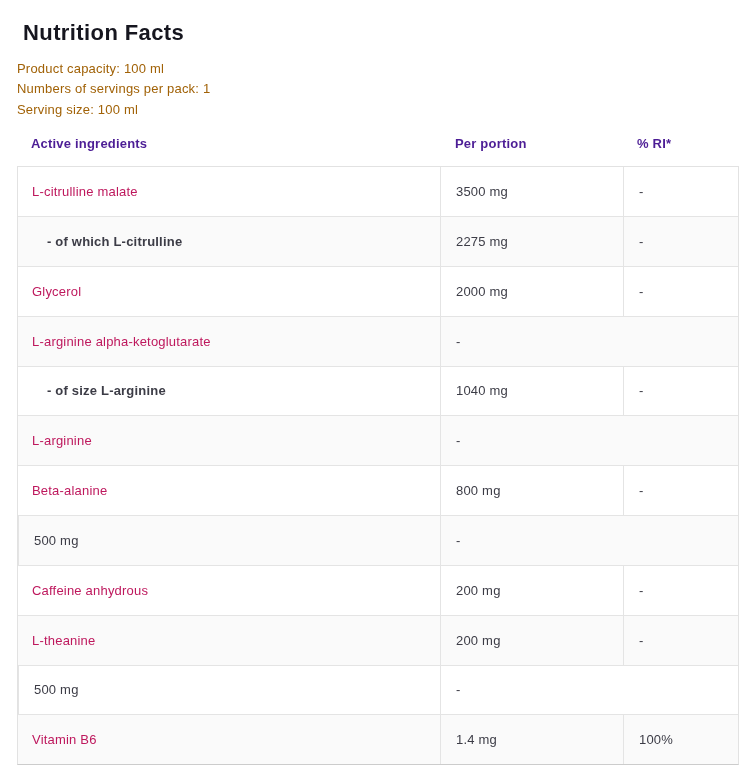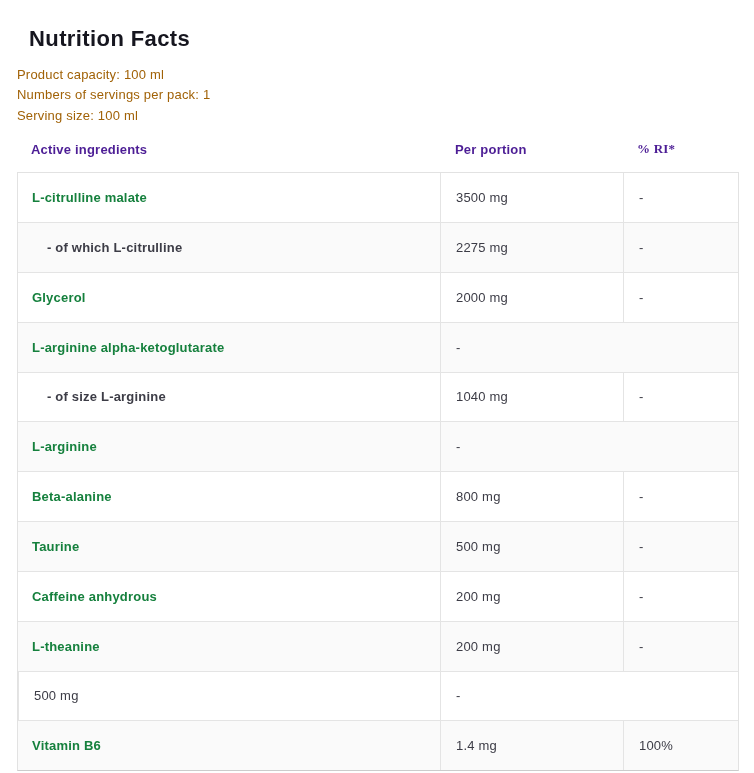--- a/index.html
+++ b/index.html
@@ -10,21 +10,21 @@
     color: #2b2b35;
   }
   .page {
     position: relative;
     width: 754px;
     height: 773px;
     background: #ffffff;
     overflow: hidden;
   }
   .title {
-    margin: 12px;
+    margin: 6px;
     padding: 13px 0 0 17px;
     font-size: 22px;
     line-height: 27px;
     font-weight: 700;
     letter-spacing: 0.4px;
     color: #16161f;
   }
   .info {
     margin-top: 13px;
     padding-left: 17px;
@@ -42,21 +42,21 @@
     align-items: center;
   }
   .th {
     font-size: 13px;
     font-weight: 700;
     letter-spacing: 0.2px;
     color: #4c1d95;
   }
   .th.c1 { padding-left: 14px; }
   .th.c2 { padding-left: 15px; }
-  .th.c3 { padding-left: 14px; font-family: Liberation Serif, serif; }
+  .th.c3 { padding-left: 14px; }
   .tbody {
     margin-left: 17px;
     width: 720px;
     height: 597px;
     border: 1px solid #e2e2e2;
     border-bottom-color: #cccccc;
     display: flex;
     flex-direction: column;
     box-sizing: content-box;
   }
@@ -72,22 +72,22 @@
     display: flex;
     align-items: center;
     font-size: 13px;
     letter-spacing: 0.2px;
     color: #3c3c46;
     overflow: hidden;
     white-space: nowrap;
   }
   .cell.ingredient {
     padding-left: 14px;
-    font-weight: 700;
-    color: #15803d;
+    font-weight: 400;
+    color: #be185d;
   }
   .cell.ingredient.sub {
     padding-left: 29px;
     font-weight: 700;
     color: #3c3c46;
   }
   .cell.portion, .cell.ri {
     border-left: 1px solid #e4e4e4;
     padding-left: 15px;
   }
@@ -139,21 +139,20 @@
       <div class="row alt">
         <div class="cell ingredient">L-arginine</div>
         <div class="cell ri">-</div>
       </div>
       <div class="row">
         <div class="cell ingredient">Beta-alanine</div>
         <div class="cell portion">800 mg</div>
         <div class="cell ri">-</div>
       </div>
       <div class="row alt">
-        <div class="cell ingredient">Taurine</div>
         <div class="cell portion">500 mg</div>
         <div class="cell ri">-</div>
       </div>
       <div class="row">
         <div class="cell ingredient">Caffeine anhydrous</div>
         <div class="cell portion">200 mg</div>
         <div class="cell ri">-</div>
       </div>
       <div class="row alt">
         <div class="cell ingredient">L-theanine</div>

